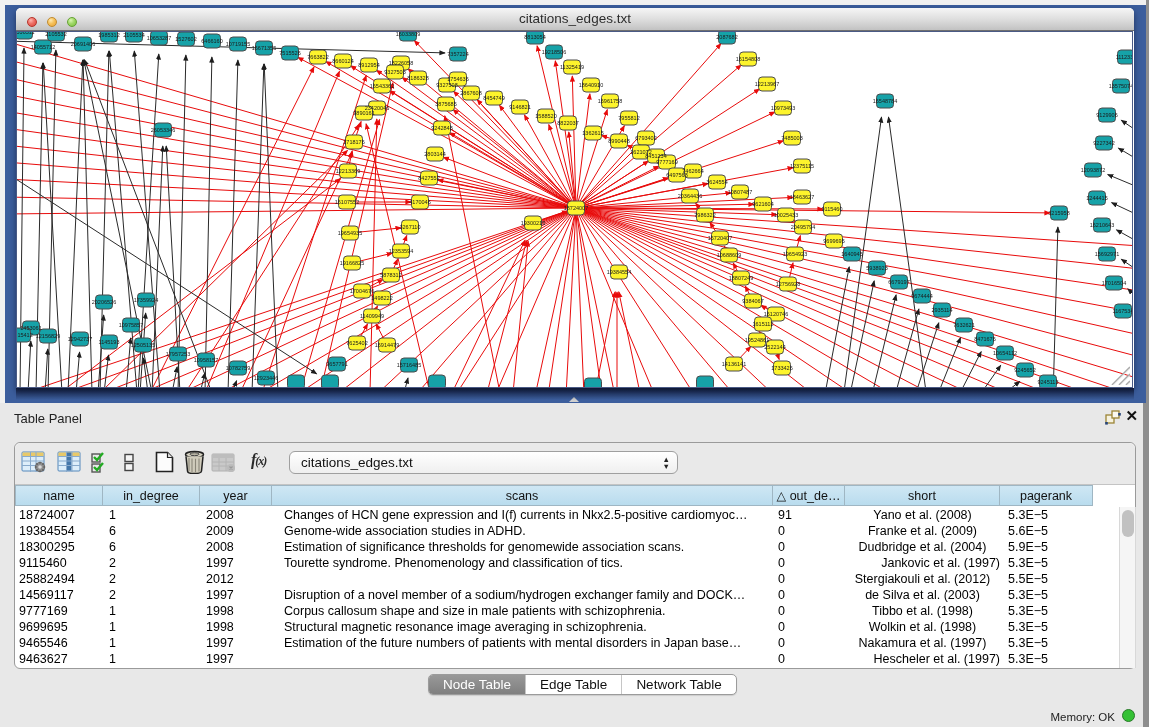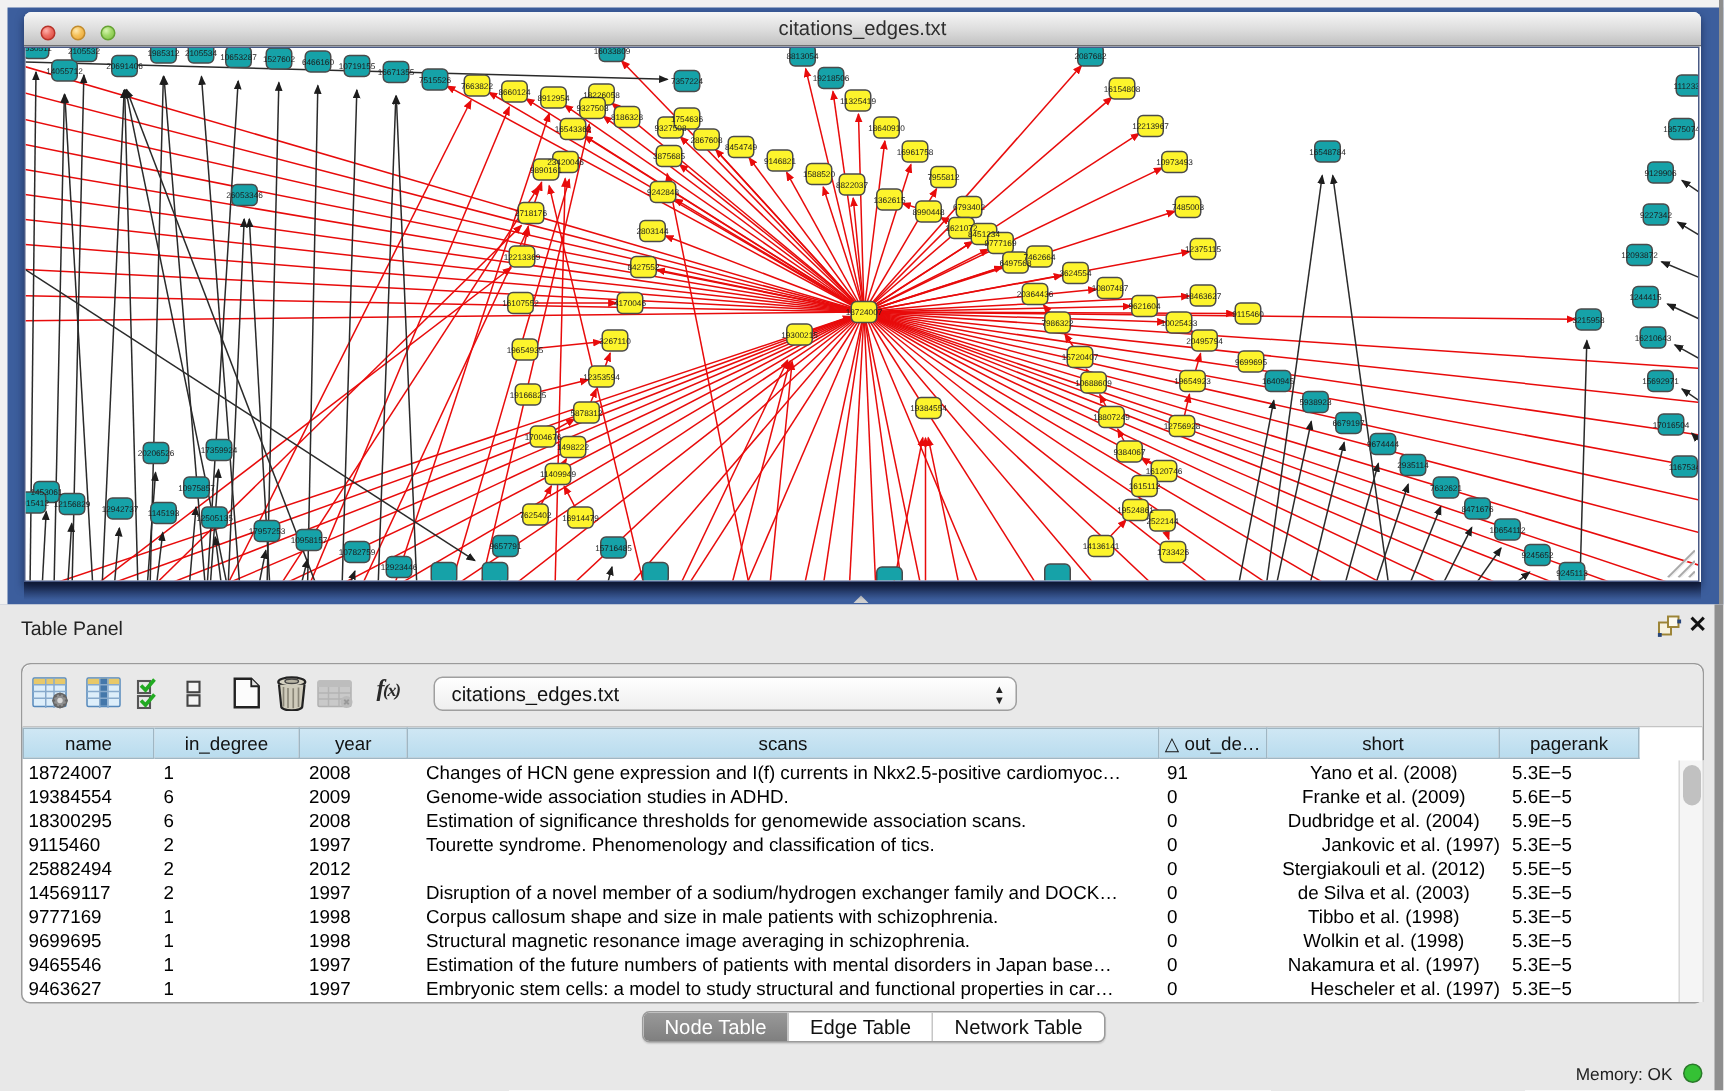--- a/index.html
+++ b/index.html
@@ -692,21 +692,20 @@
             <span style="left:191px">1997</span>
             <span style="left:269px">Estimation of the future numbers of patients with mental disorders in Japan base…</span>
             <span style="left:763px">0</span>
             <span class="ctr" style="left:830px;width:155px;text-align:center">Nakamura et al. (1997)</span>
             <span style="left:993px">5.3E−5</span>
           </div>
           <div class="tr" style="top:144px">
             <span style="left:4px">9463627</span>
             <span style="left:94px">1</span>
             <span style="left:191px">1997</span>
-            <span style="left:269px">Embryonic stem cells: a model to study structural and functional properties in car…</span>
             <span style="left:763px">0</span>
             <span class="ctr" style="left:830px;width:155px;text-align:right">Hescheler et al. (1997)</span>
             <span style="left:993px">5.3E−5</span>
           </div>
         </div>
   <div id="vsb">
           <div class="th"></div>
         </div>
  </div>
  <div id="tabs">

